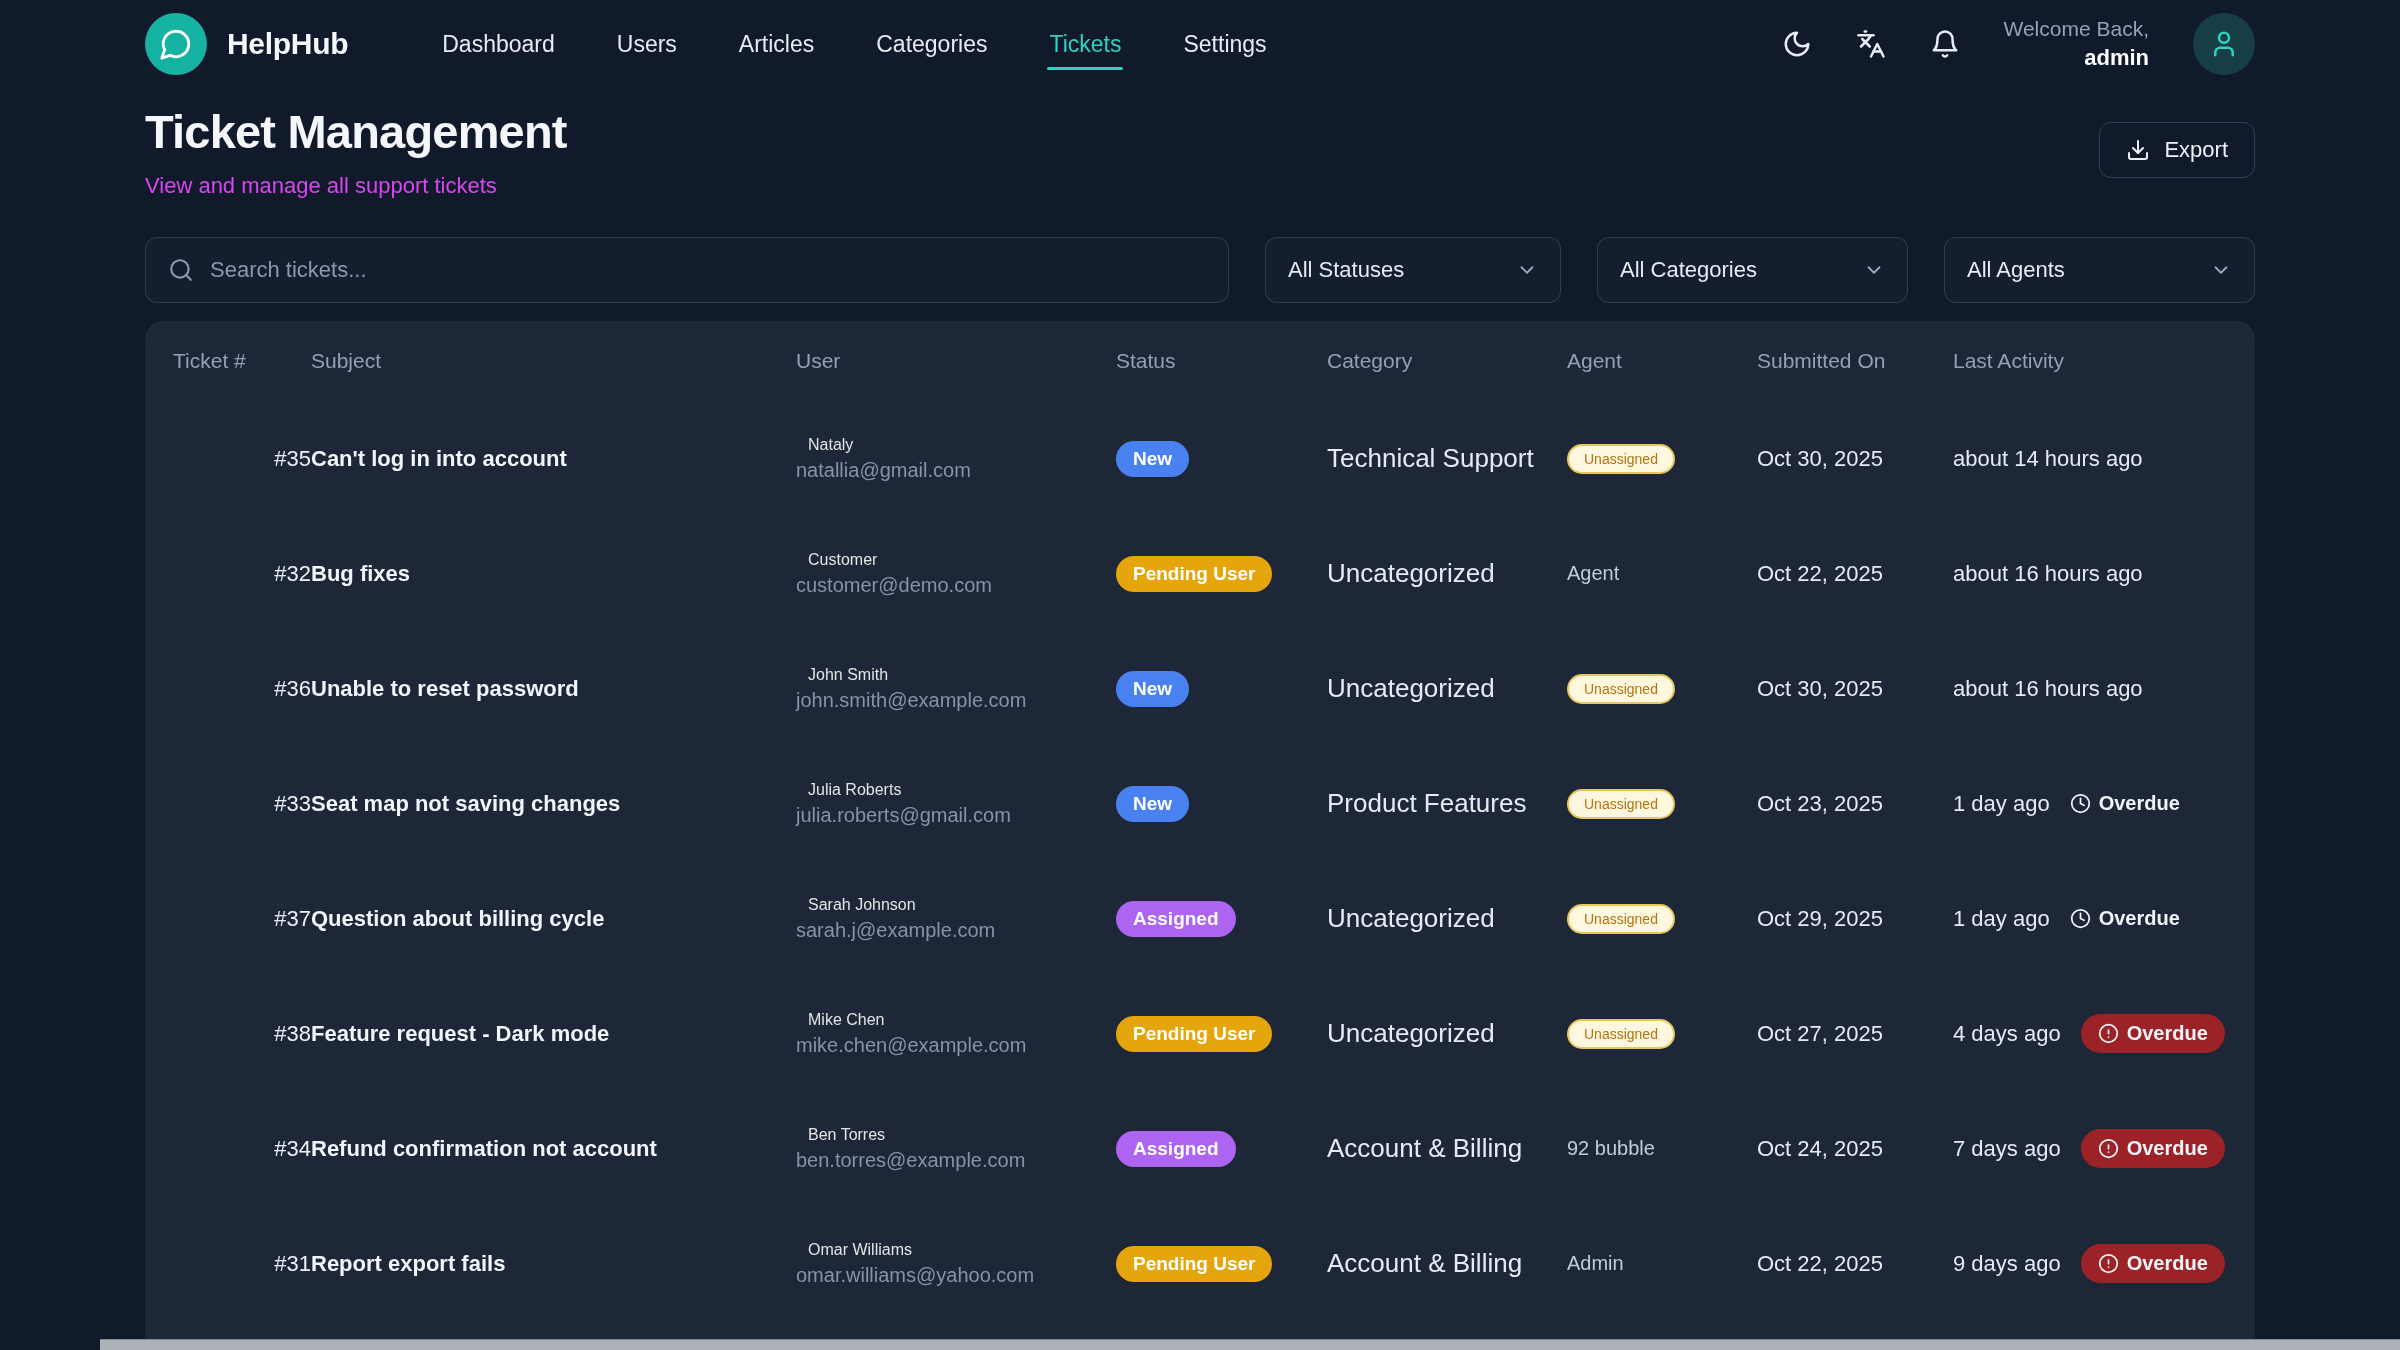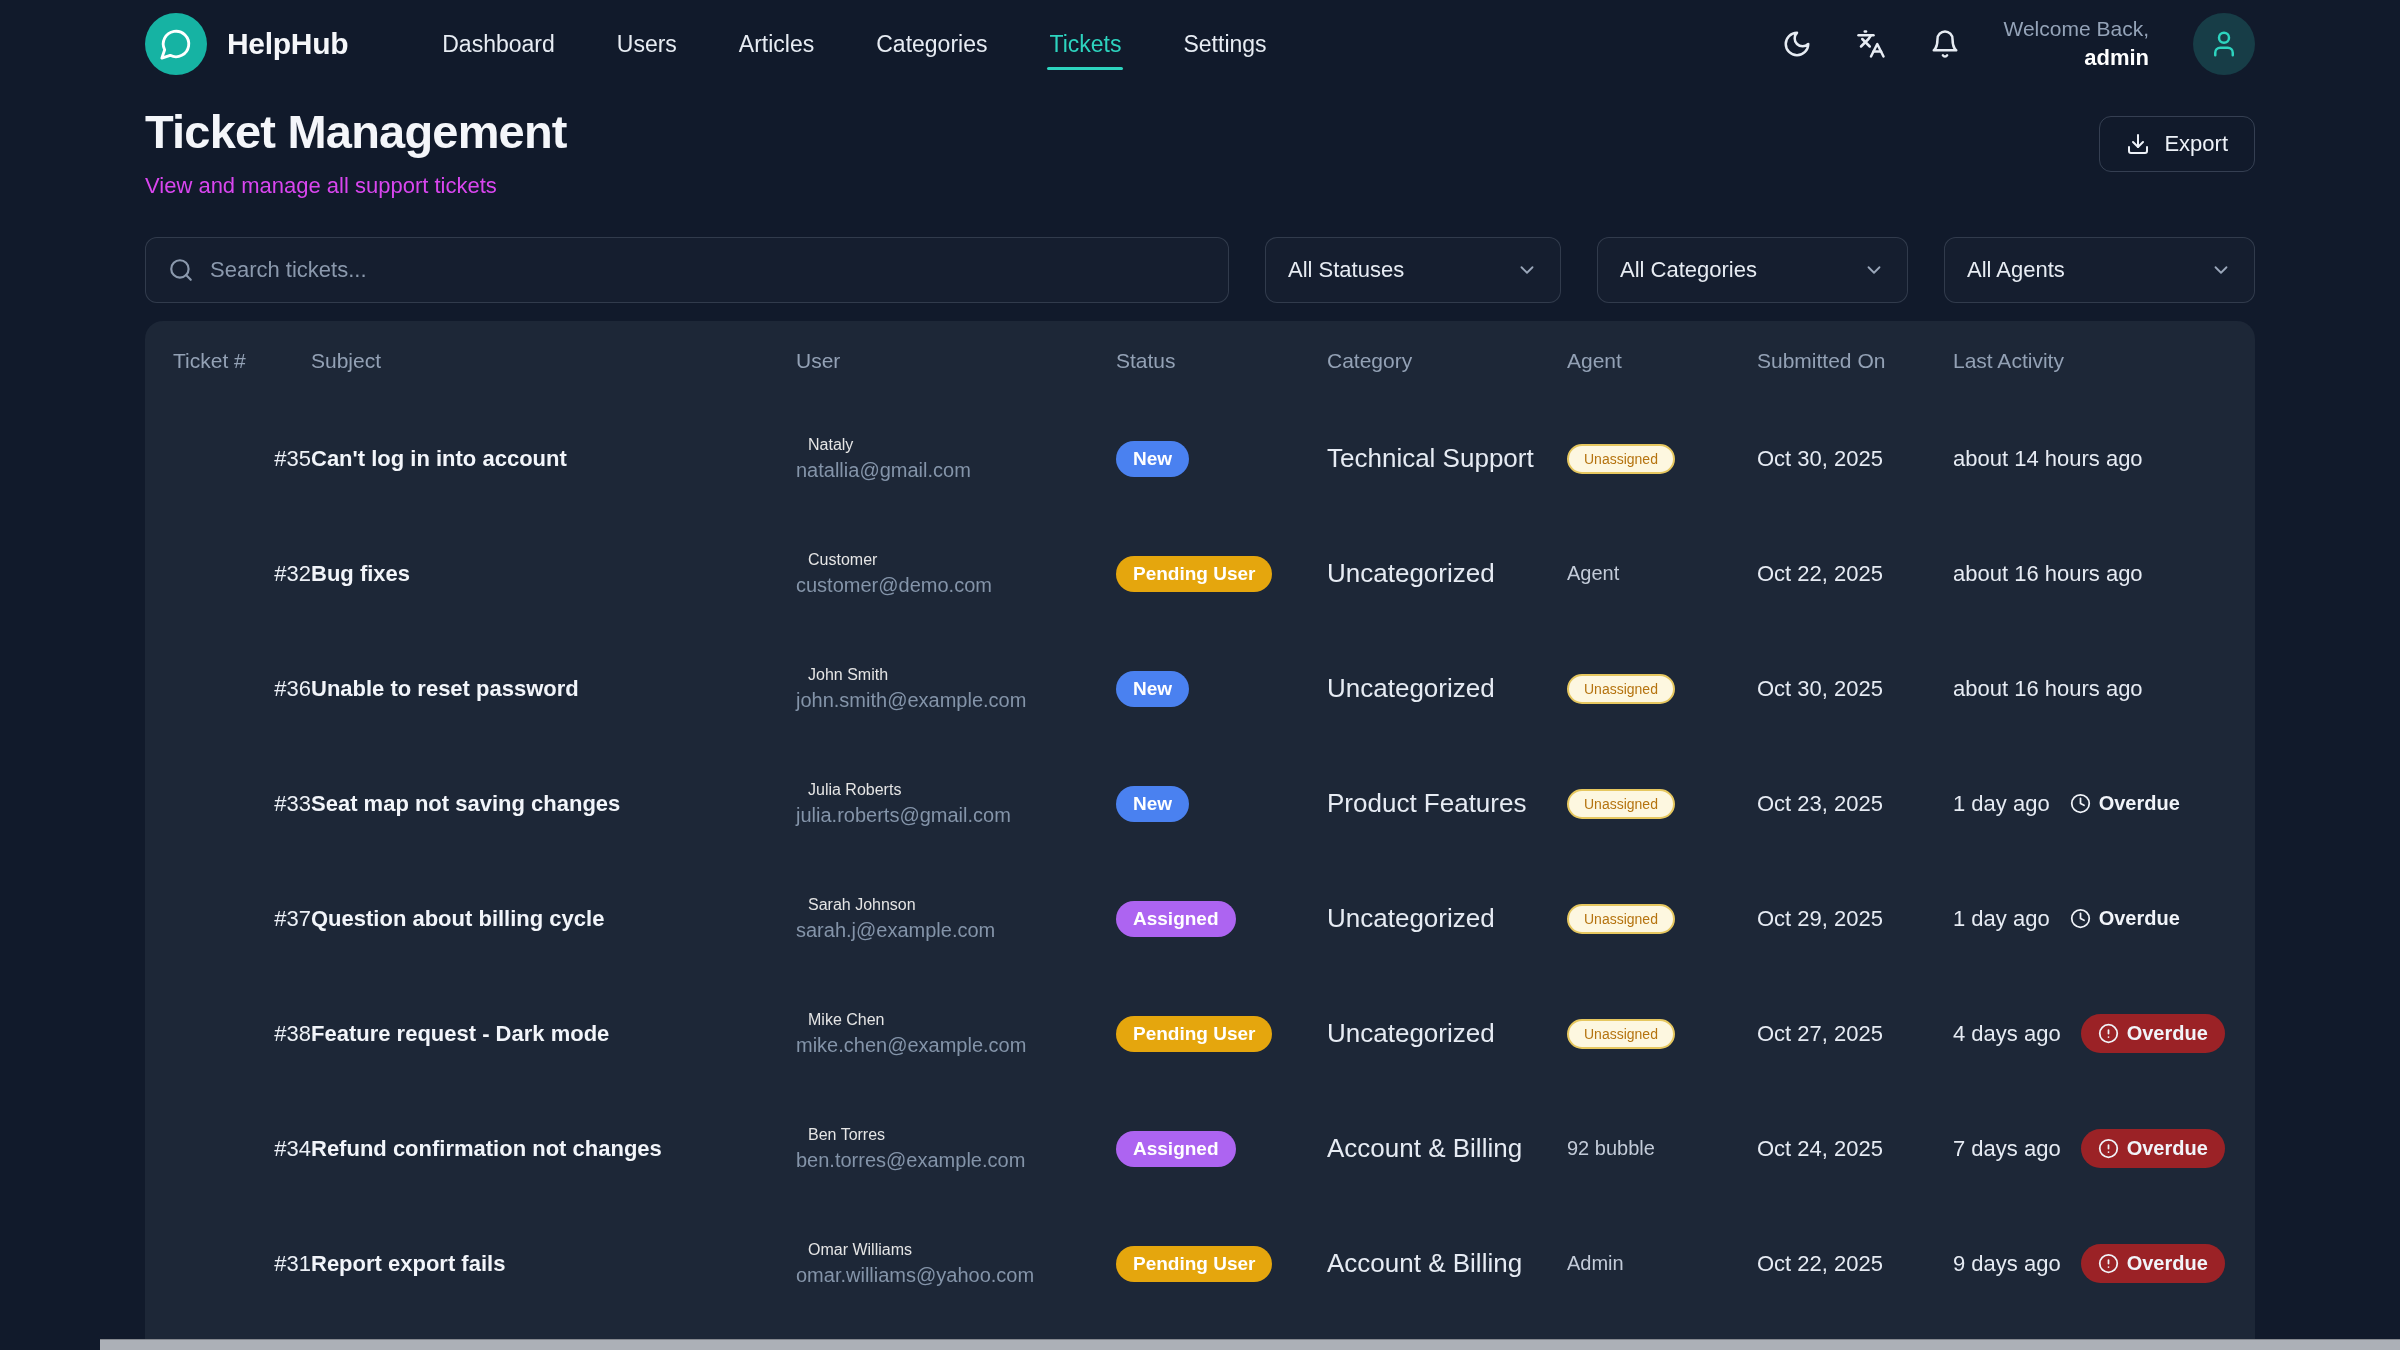--- a/index.html
+++ b/index.html
@@ -29,21 +29,21 @@
   .welcome .w2{color:#ffffff;font-size:22px;font-weight:700;}
   .avatar{width:62px;height:62px;border-radius:50%;background:#173d47;display:flex;align-items:center;
           justify-content:center;color:var(--accent,#2dd4bf);border:none;cursor:pointer;}
   .avatar svg{width:30px;height:30px;}
   
   .page-head{margin:16px 145px 0;display:flex;justify-content:space-between;align-items:flex-start;}
   .page-title{margin:0;color:#f4f6fa;font-size:47px;font-weight:700;letter-spacing:-.8px;}
   .page-sub{margin:14px 0 0;color:#d946ef;font-size:22px;}
   .export-btn{display:flex;align-items:center;gap:14px;background:transparent;cursor:pointer;
         border:1.5px solid rgba(148,163,184,.28);border-radius:12px;color:#eef2f8;
-        font-size:22px;font-family:inherit;padding:14px 26px;margin-top:12px;}
+        font-size:22px;font-family:inherit;padding:14px 26px;margin-top:18px;}
   .export-btn svg{width:24px;height:24px;}
   
   .filter-row{margin:38px 145px 0;display:flex;gap:36px;}
   .search-box{flex:1;height:64px;border:1.5px solid rgba(148,163,184,.22);border-radius:12px;
         background:rgba(255,255,255,.02);display:flex;align-items:center;padding:0 22px;gap:14px;color:#8b99ad;}
   .search-box svg{width:26px;height:26px;flex:none;}
   .search-box input{flex:1;background:transparent;border:none;outline:none;color:#dbe2ec;
         font-size:22px;font-family:inherit;}
   .search-box input::placeholder{color:#8b99ad;}
   .select{height:64px;border:1.5px solid rgba(148,163,184,.22);border-radius:12px;cursor:pointer;
@@ -353,21 +353,21 @@
                 <path d="M12 8v4"></path>
                 <path d="M12 16h.01"></path>
               </svg>
         <b>Overdue</b>
       </span>
     </div>
   </div>
 
   <div class="grid trow">
     <div class="c-id">#34</div>
-    <div class="c-subject">Refund confirmation not changes</div>
+    <div class="c-subject">Refund confirmation not account</div>
     <div class="c-user">
       <div class="user-name">Ben Torres</div>
       <div class="user-email">ben.torres@example.com</div>
     </div>
     <div>
       <span class="pill assigned">Assigned</span>
     </div>
     <div class="c-category">Account &amp; Billing</div>
     <div>
       <span class="agent-text">92 bubble</span>

